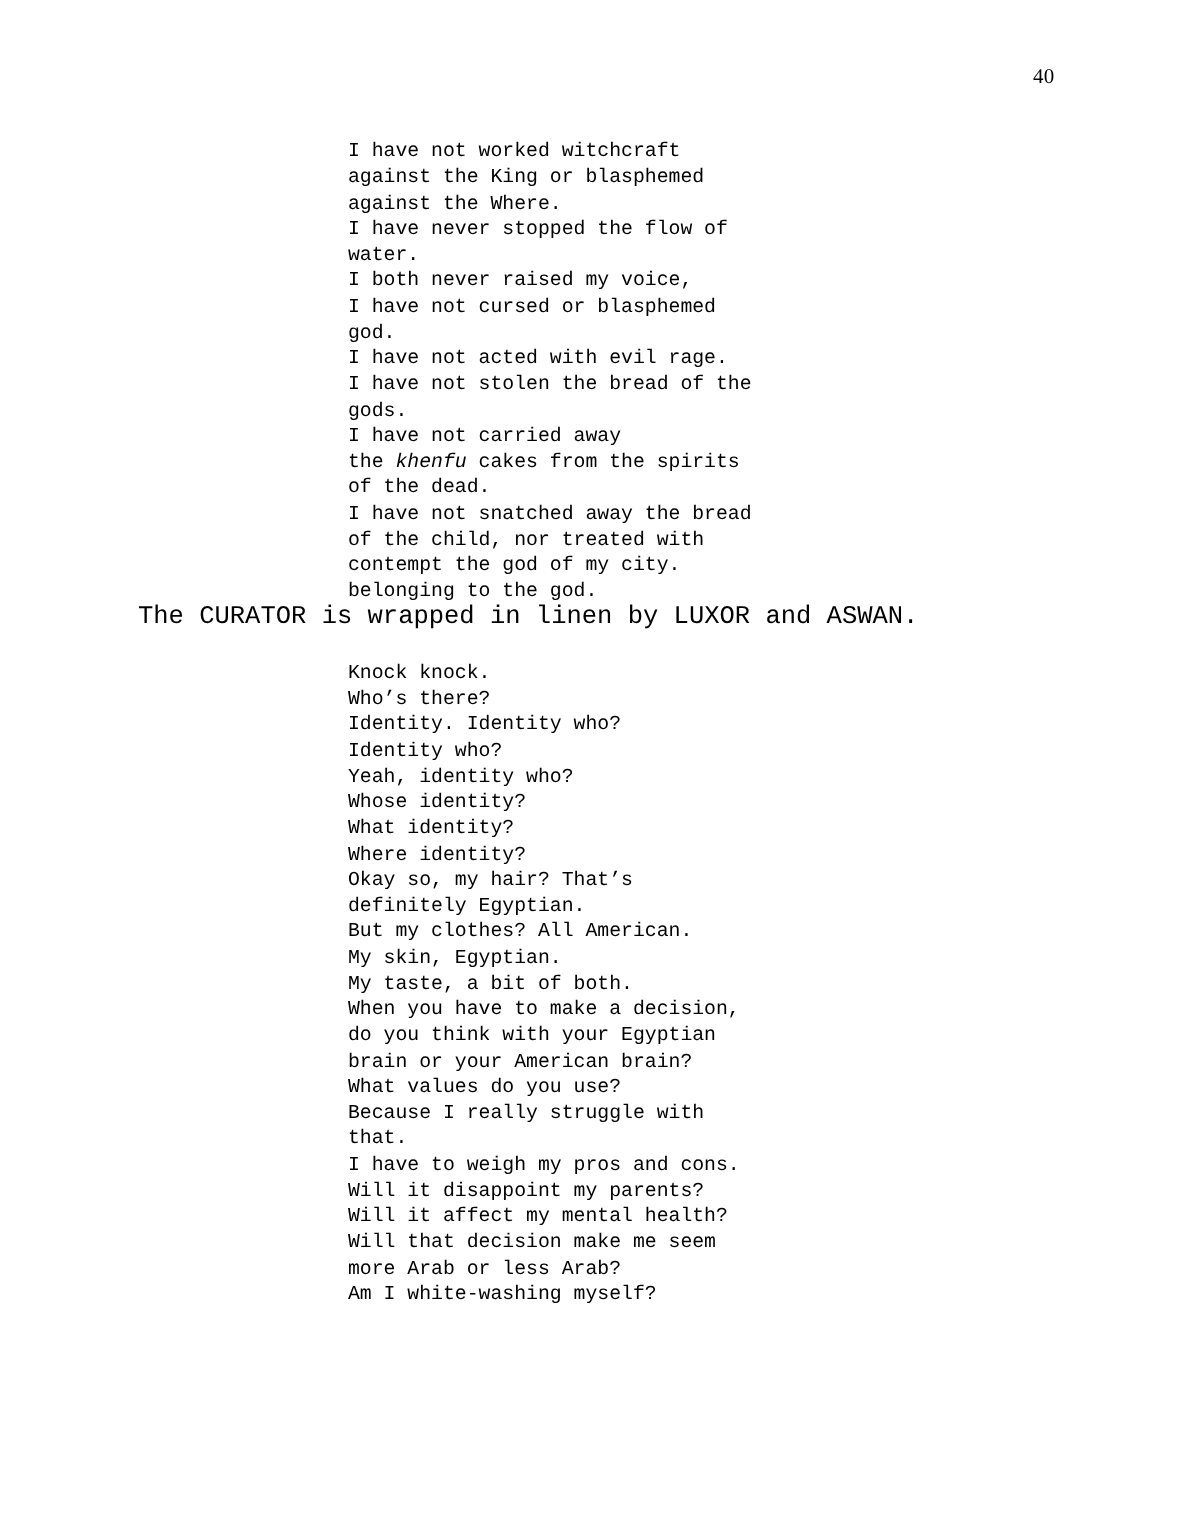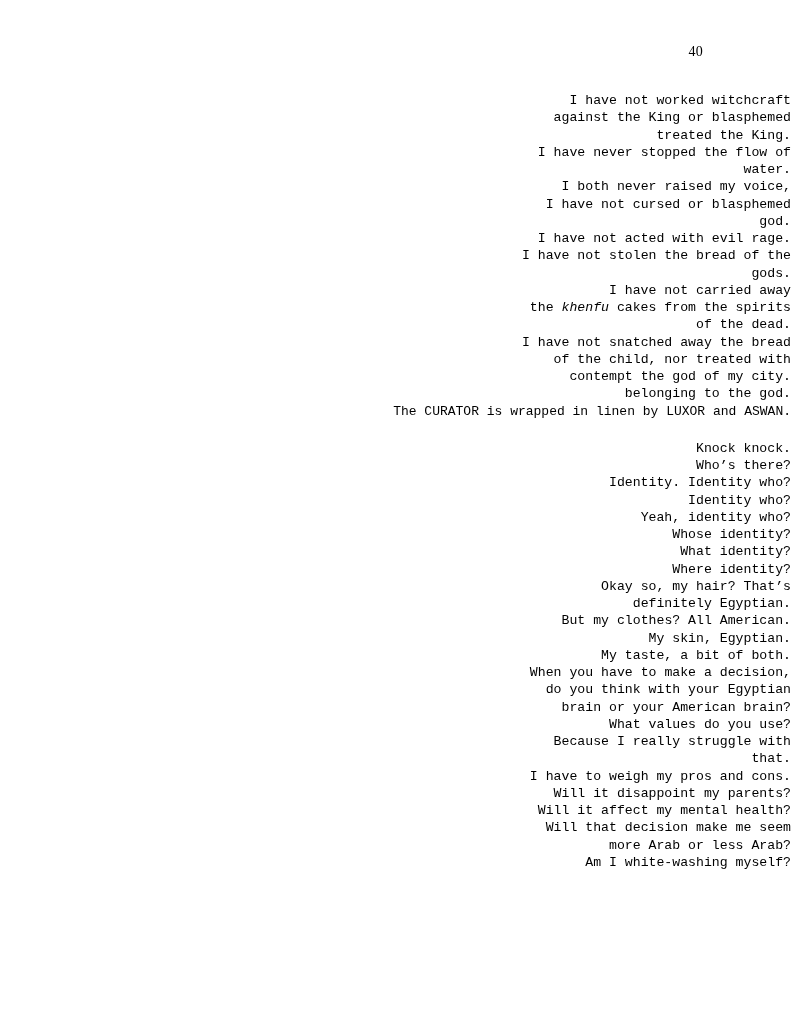--- a/index.html
+++ b/index.html
@@ -27,36 +27,35 @@
     font-family: "Liberation Serif", serif;
     font-size: 14px;
     line-height: 16px;
     letter-spacing: 0.2px;
   }
   .script {
     position: absolute;
     top: 92px;
     left: 0;
     right: 0;
-    text-align: right;
   }
   .dialogue-block {
     margin: 0;
     padding: 0 0 0 232px;
   }
   .line {
     font-size: 13.2px;
     line-height: 17.25px;
     white-space: pre-wrap;
     letter-spacing: 0px;
   }
   .action-line {
-    font-size: 13px;
+    font-size: 17px;
     line-height: 17.25px;
-    padding-left: 64px;
+    padding-left: 92px;
     white-space: pre-wrap;
   }
   .char-cue {
     font-size: 13.2px;
     line-height: 17.25px;
     padding-left: 327px;
     white-space: pre-wrap;
   }
   .gap-medium { height: 20px; }
   .ital { font-style: italic; margin-top: 31px; }
@@ -66,21 +65,21 @@
 
 <div class="page">
 
   <div class="page-number">40</div>
 
   <div class="script">
 
     <div class="dialogue-block">
       <div class="line">I have not worked witchcraft</div>
       <div class="line">against the King or blasphemed</div>
-      <div class="line">treated the King.</div>
+      <div class="line">against the Where.</div>
       <div class="line">I have never stopped the flow of</div>
       <div class="line">water.</div>
       <div class="line">I both never raised my voice,</div>
       <div class="line">I have not cursed or blasphemed</div>
       <div class="line">god.</div>
       <div class="line">I have not acted with evil rage.</div>
       <div class="line">I have not stolen the bread of the</div>
       <div class="line">gods.</div>
       <div class="line">I have not carried away</div>
 

